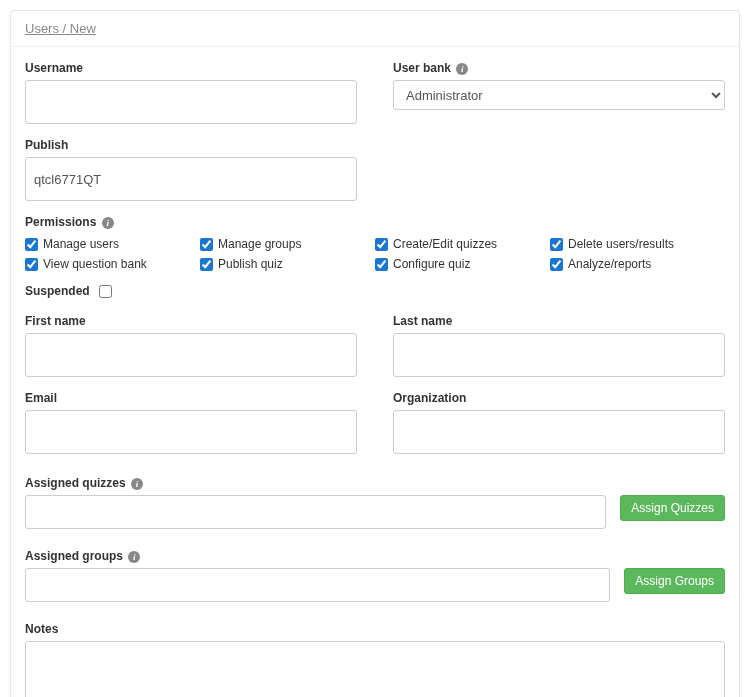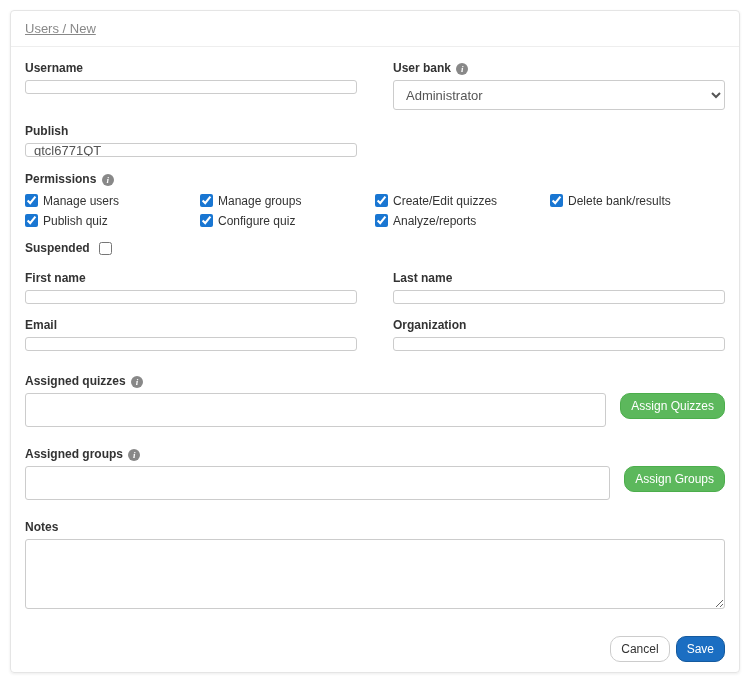--- a/index.html
+++ b/index.html
@@ -4,41 +4,41 @@
   <style>
     * { box-sizing: border-box; margin: 0; padding: 0; }
     body { font-family: "Helvetica Neue", Helvetica, Arial, sans-serif; font-size: 12px; color: #333; background: #fff; padding: 10px; }
     .panel { border: 1px solid #e5e5e5; border-radius: 4px; box-shadow: 0 1px 3px rgba(0,0,0,0.08); }
     .panel-header { padding: 10px 14px; color: #888; font-size: 13px; border-bottom: 1px solid #eee; text-decoration: underline; }
     .panel-body { padding: 14px 14px 14px 14px; }
     .row { display: flex; gap: 36px; margin-bottom: 14px; }
     .col-half { flex: 1; }
     label.field-label { display: block; font-weight: bold; font-size: 12px; margin-bottom: 5px; color: #333; }
     .form-control {
-      width: 100%; height: 14px; padding: 5px 8px;
+      width: 100%; height: 44px; padding: 5px 8px;
       border: 1px solid #ccc; border-radius: 3px; font-size: 13px;
       color: #555; background: #fff;
     }
     select.form-control { height: 30px; }
     textarea.form-control { height: 70px; resize: both; }
     .info-icon {
       display: inline-block; width: 12px; height: 12px;
       border-radius: 50%; background: #888; color: #fff;
       font-size: 9px; line-height: 12px; text-align: center;
       font-style: italic; font-weight: bold; margin-left: 2px;
       vertical-align: text-bottom; font-family: Georgia, serif;
     }
     .perm-grid { display: flex; flex-wrap: wrap; align-items: flex-end; }
     .perm-item { width: 25%; padding: 3px 0; font-size: 12px; display: flex; align-items: center; }
     .perm-item input[type="checkbox"] { margin-right: 5px; accent-color: #1976d2; width: 13px; height: 13px; }
     .suspended-row { font-size: 12px; font-weight: bold; margin-top: 10px; margin-bottom: 16px; }
     .suspended-row input[type="checkbox"] { margin-left: 6px; vertical-align: middle; }
     .assign-row { display: flex; gap: 14px; align-items: flex-start; }
     .assign-row .form-control { flex: 1; height: 34px; }
-    .btn { display: inline-block; padding: 5px 10px; border-radius: 10px; border: 1px solid transparent; font-size: 12px; cursor: pointer; white-space: nowrap; }
+    .btn { display: inline-block; padding: 5px 10px; border-radius: 3px; border: 1px solid transparent; font-size: 12px; cursor: pointer; white-space: nowrap; }
     .btn-success { background: #5cb85c; border-color: #4cae4c; color: #fff; min-width: 90px; }
     .btn-default { background: #fff; border-color: #ccc; color: #333; }
     .btn-primary { background: #1b6ec2; border-color: #155a9e; color: #fff; }
     .footer { padding: 10px 14px; display: flex; justify-content: flex-end; gap: 6px; }
     .section-gap { height: 8px; }
   </style>
 </head>
 <body>
 
 <div class="panel">
@@ -82,21 +82,25 @@
           <div class="perm-item">
             <input type="checkbox" checked="" style="">
             <span>Manage groups</span>
           </div>
           <div class="perm-item">
             <input type="checkbox" checked="" style="">
             <span>Create/Edit quizzes</span>
           </div>
           <div class="perm-item">
             <input type="checkbox" checked="" style="">
-            <span>Delete bank/results</span>
+            <span>Delete users/results</span>
+          </div>
+          <div class="perm-item">
+            <input type="checkbox" checked="" style="">
+            <span>View question bank</span>
           </div>
           <div class="perm-item">
             <input type="checkbox" checked="" style="">
             <span>Publish quiz</span>
           </div>
           <div class="perm-item">
             <input type="checkbox" checked="" style="">
             <span>Configure quiz</span>
           </div>
           <div class="perm-item">

